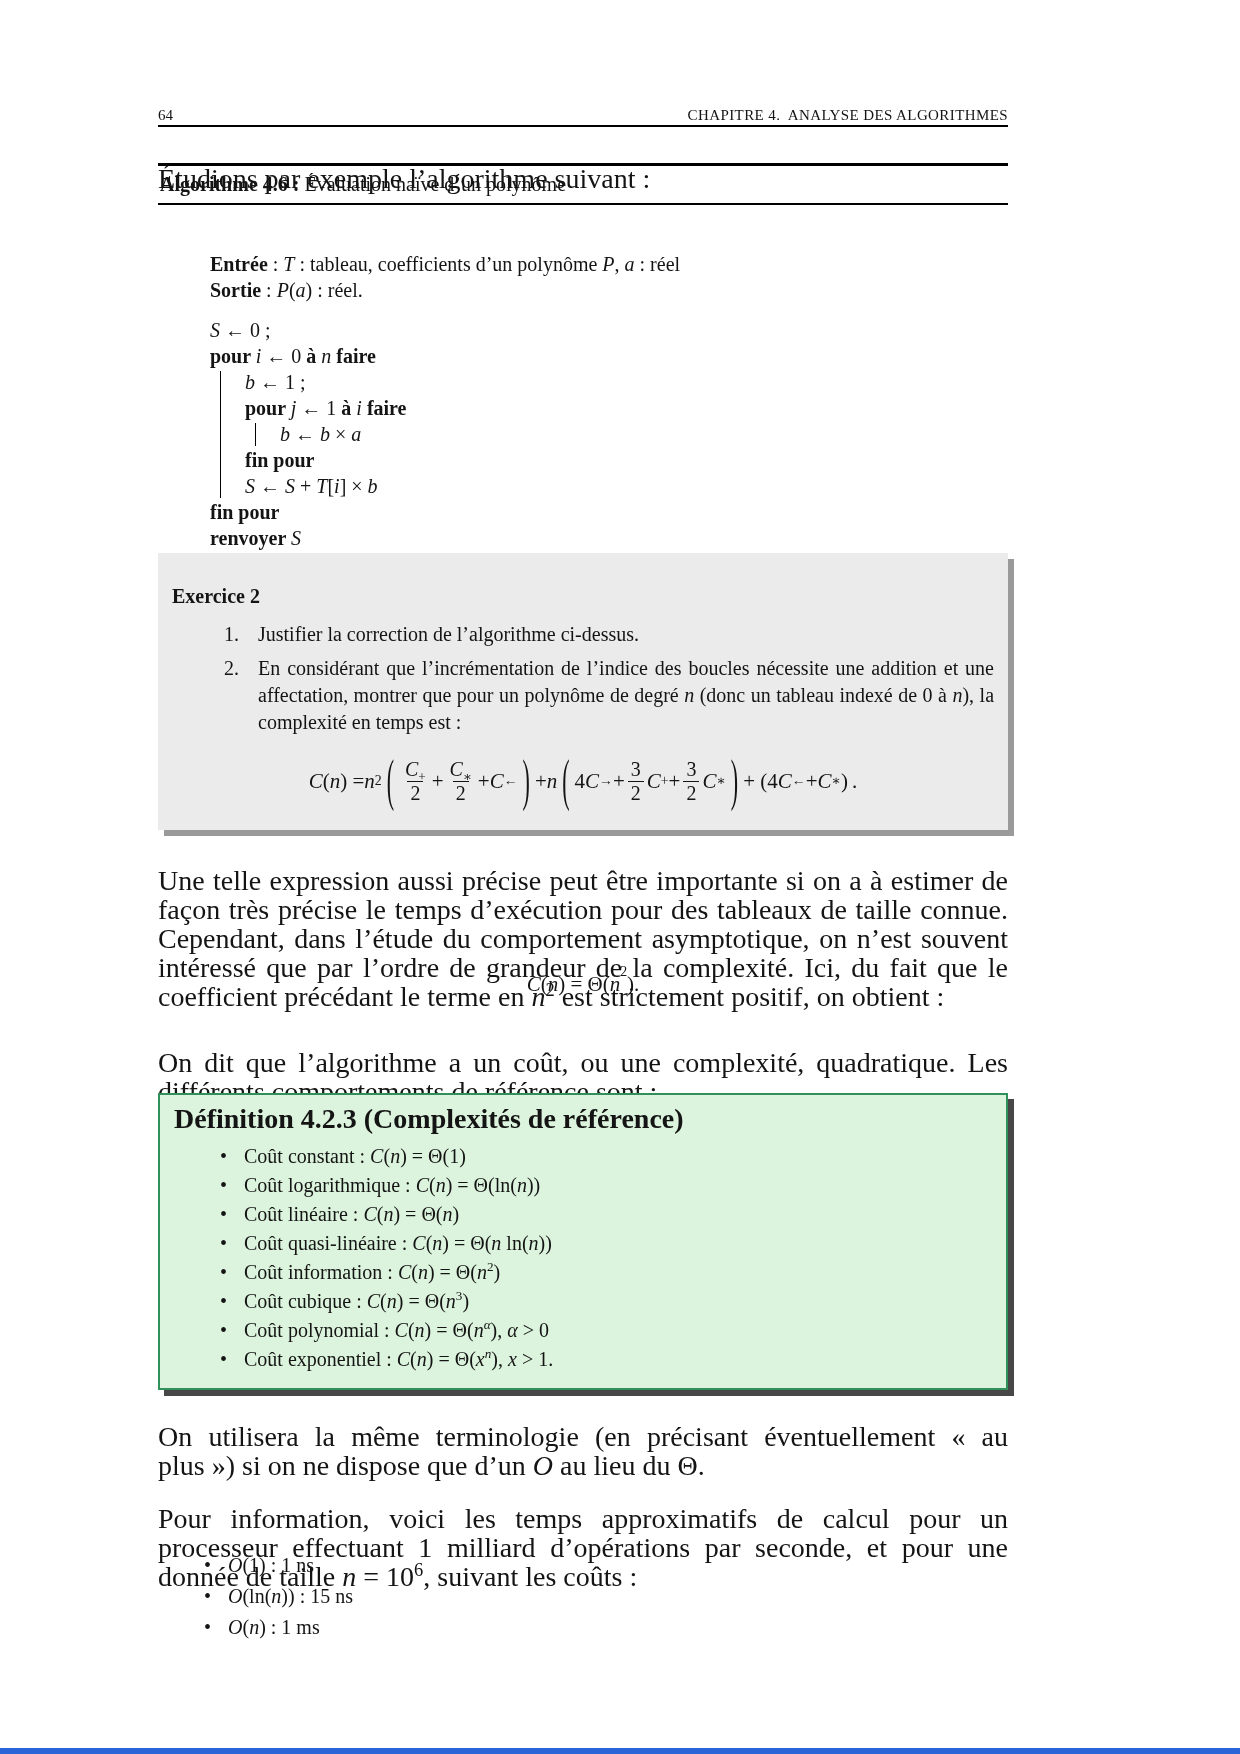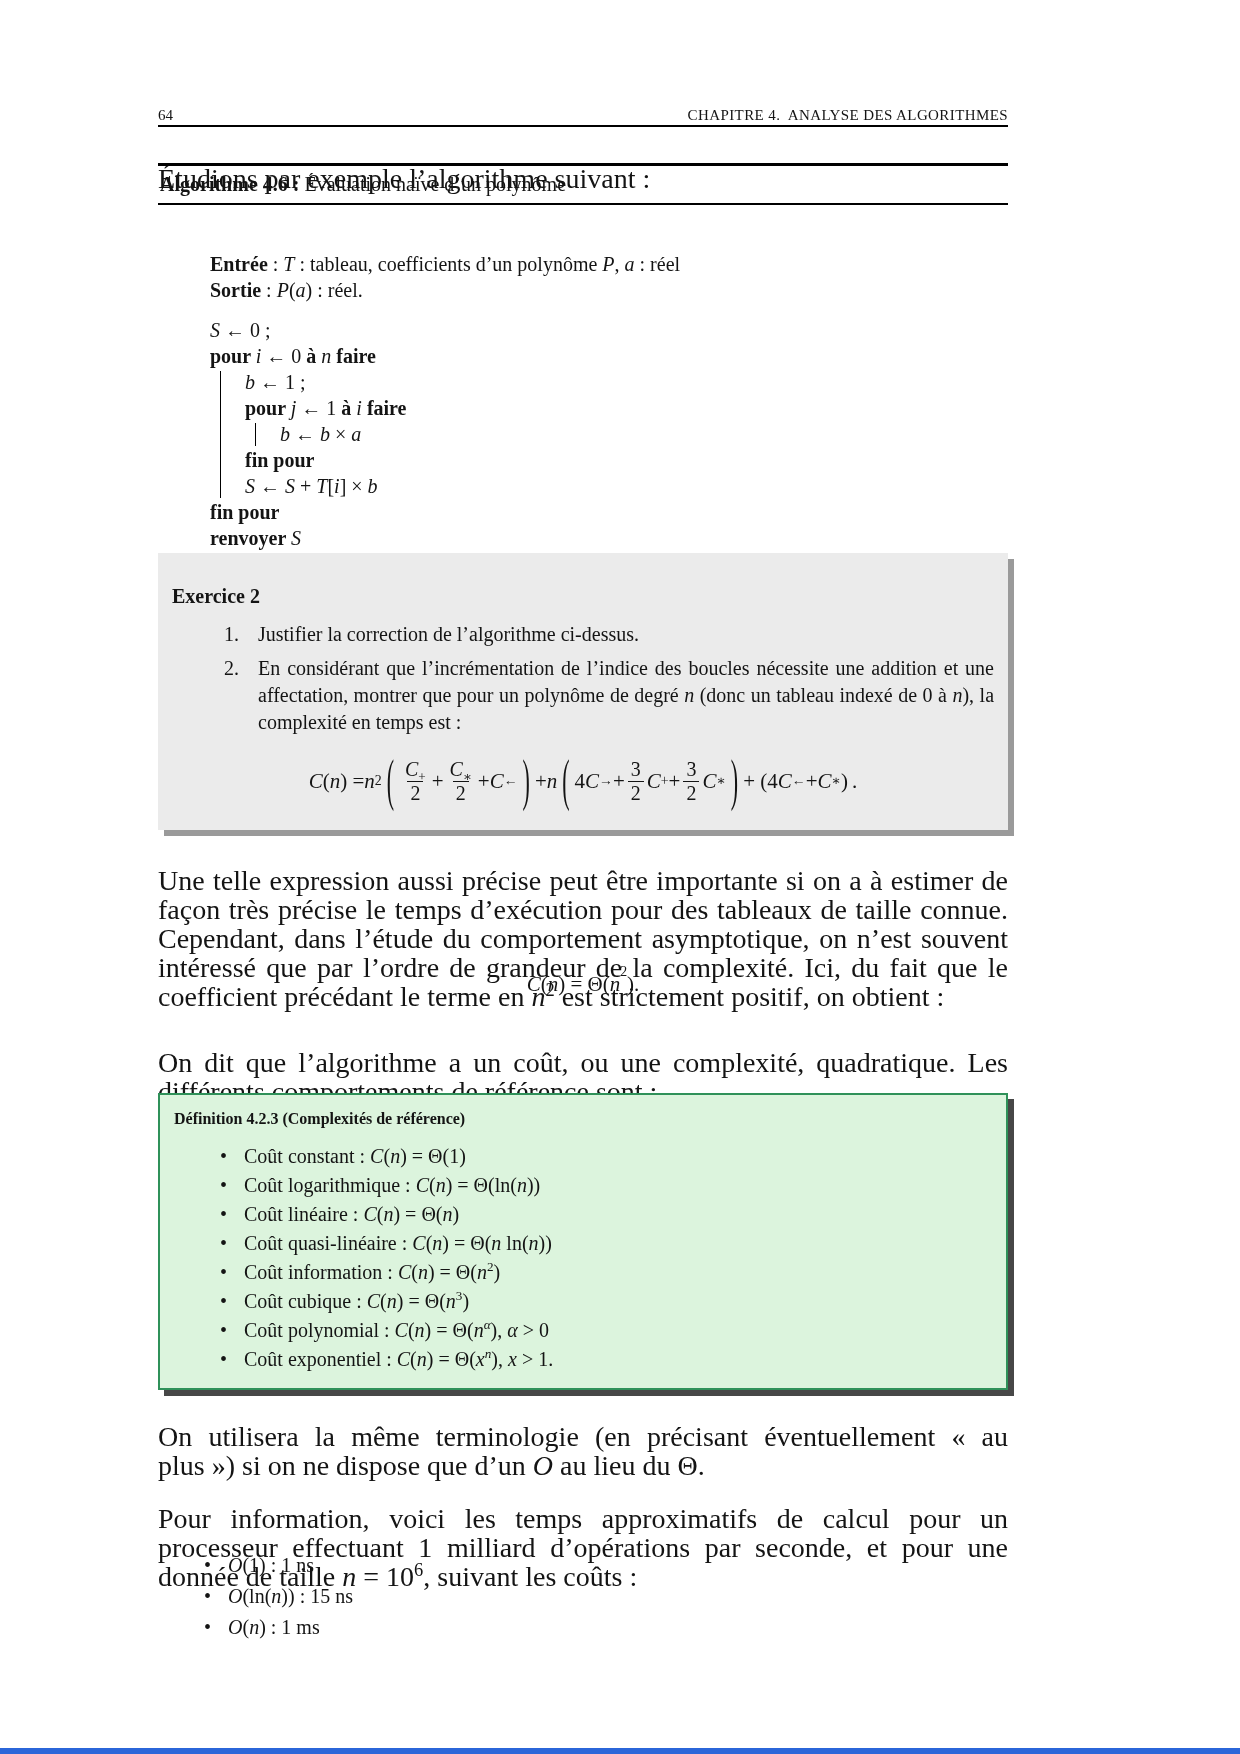--- a/index.html
+++ b/index.html
@@ -48,21 +48,21 @@
   .xtext{flex:1;text-align:justify;}
   .equation{display:flex;justify-content:center;align-items:center;margin-top:12px;
             font-size:21px;min-height:66px;}
 
   
   .eq-center{display:flex;justify-content:center;font-size:21px;}
 
   
   .definition{top:1093px;background:var(--definition_bg,#dcf4dd);border:2px solid var(--definition_border,#2f9159);
               box-shadow:6px 6px 0 var(--definition_shadow,#474747);padding:11px 14px 14px;box-sizing:border-box;}
-  .definition-title{font-size:16px;font-weight:bold;line-height:26px;}
+  .definition-title{font-size:28px;font-weight:bold;line-height:26px;}
   .blist{margin-top:10px;padding-left:46px;}
   .bitem{display:flex;font-size:20px;line-height:29px;}
   .bmarker{width:24px;flex-shrink:0;}
 
   
   .tlist{top:1550px;padding-left:46px;}
   .titem{display:flex;font-size:20px;line-height:31px;}
 
   .bottom-bar{position:absolute;left:0;right:0;bottom:0;height:6px;background:var(--bottom_bar,#2b66d9);}
 </style>

